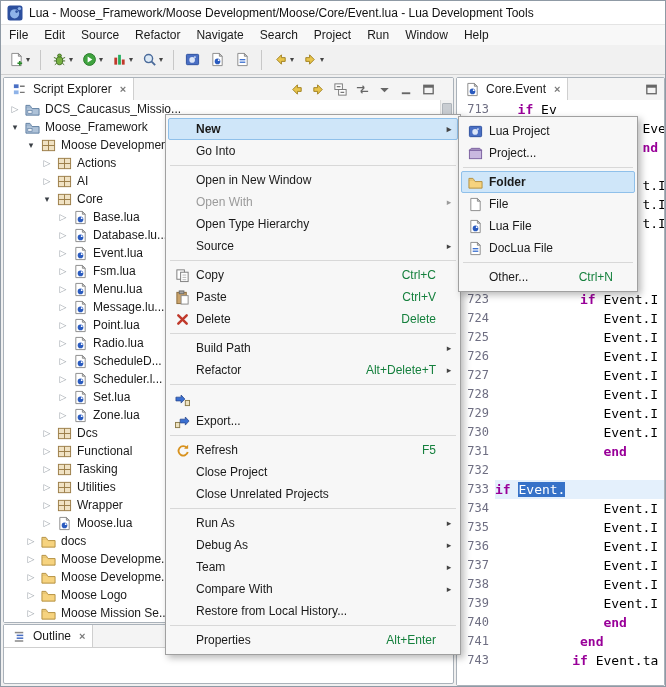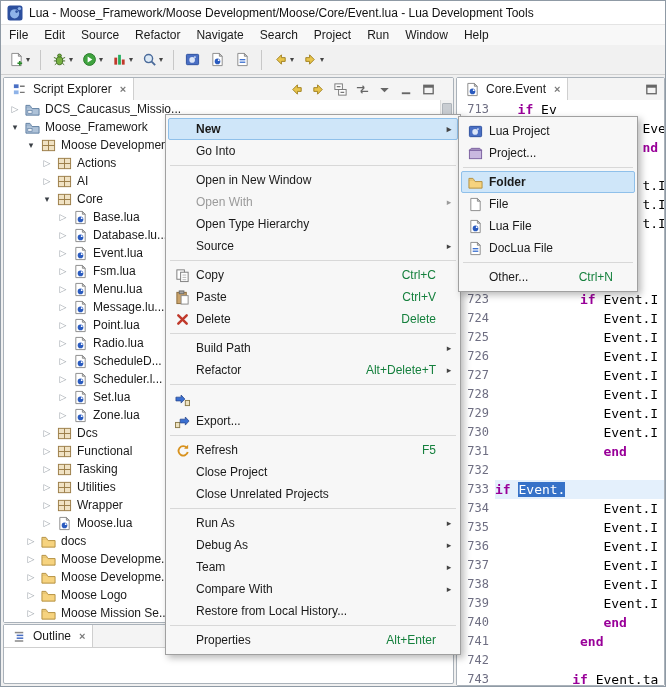--- a/index.html
+++ b/index.html
@@ -638,21 +638,20 @@
         <div class="cl"><span class="ln">732</span><span class="code" style="padding-left:7.0px"></span></div>
         <div class="cl cur"><span class="ln">733</span><span class="code" style=""><span class="tk-k">if</span><span class="tk-p"> </span><span class="tk-sel">Event.</span></span></div>
         <div class="cl"><span class="ln">734</span><span class="code" style="padding-left:108.4px"><span class="tk-p">Event.I</span></span></div>
         <div class="cl"><span class="ln">735</span><span class="code" style="padding-left:108.4px"><span class="tk-p">Event.I</span></span></div>
         <div class="cl"><span class="ln">736</span><span class="code" style="padding-left:108.4px"><span class="tk-p">Event.I</span></span></div>
         <div class="cl"><span class="ln">737</span><span class="code" style="padding-left:108.4px"><span class="tk-p">Event.I</span></span></div>
         <div class="cl"><span class="ln">738</span><span class="code" style="padding-left:108.4px"><span class="tk-p">Event.I</span></span></div>
         <div class="cl"><span class="ln">739</span><span class="code" style="padding-left:108.4px"><span class="tk-p">Event.I</span></span></div>
         <div class="cl"><span class="ln">740</span><span class="code" style="padding-left:108.4px"><span class="tk-k">end</span></span></div>
         <div class="cl"><span class="ln">741</span><span class="code" style="padding-left:85.0px"><span class="tk-k">end</span></span></div>
-        <div class="cl"><span class="ln">742</span><span class="code" style="padding-left:7.0px"></span></div>
         <div class="cl"><span class="ln">743</span><span class="code" style="padding-left:77.2px"><span class="tk-k">if</span><span class="tk-p"> Event.ta</span></span></div>
       </div>
   </div>
 
   <div class="abs sash" style="left:453px;top:76px;width:2px;height:609px;"></div>
   <div class="abs sash" style="left:2px;top:622px;width:451px;height:1px;"></div>
 
   <div class="menu" id="ctxmenu">
       <div class="menu-item hl">
         <span class="mi-icon"></span>

